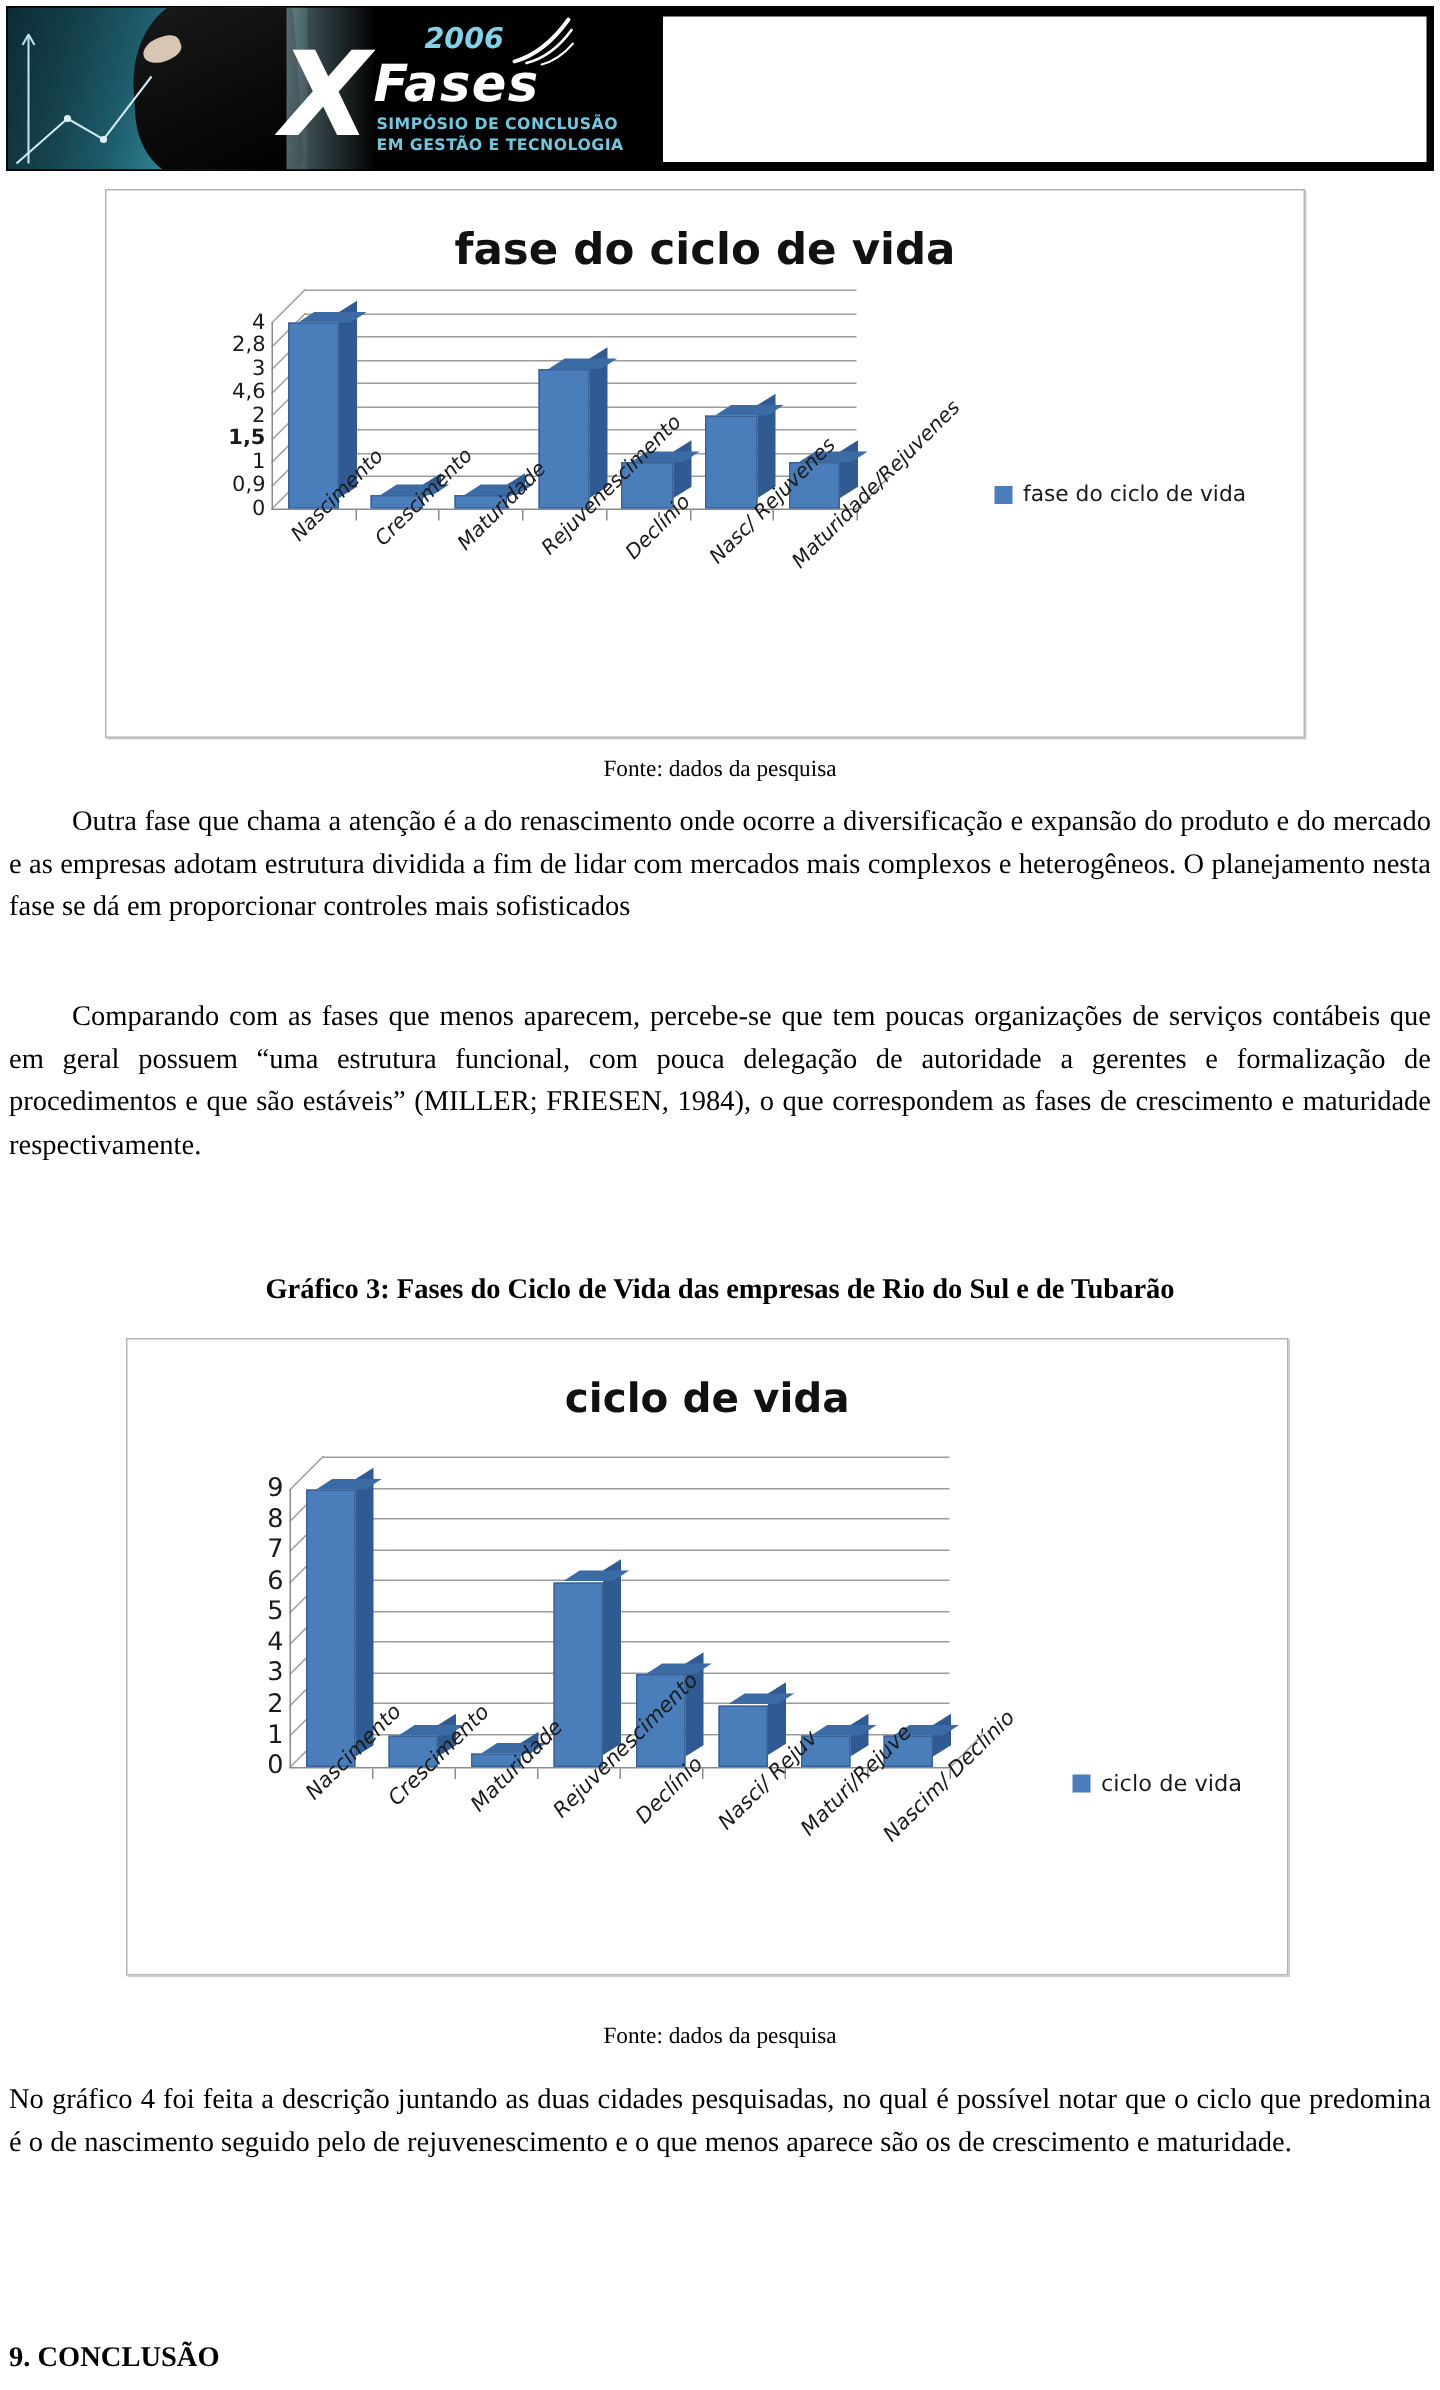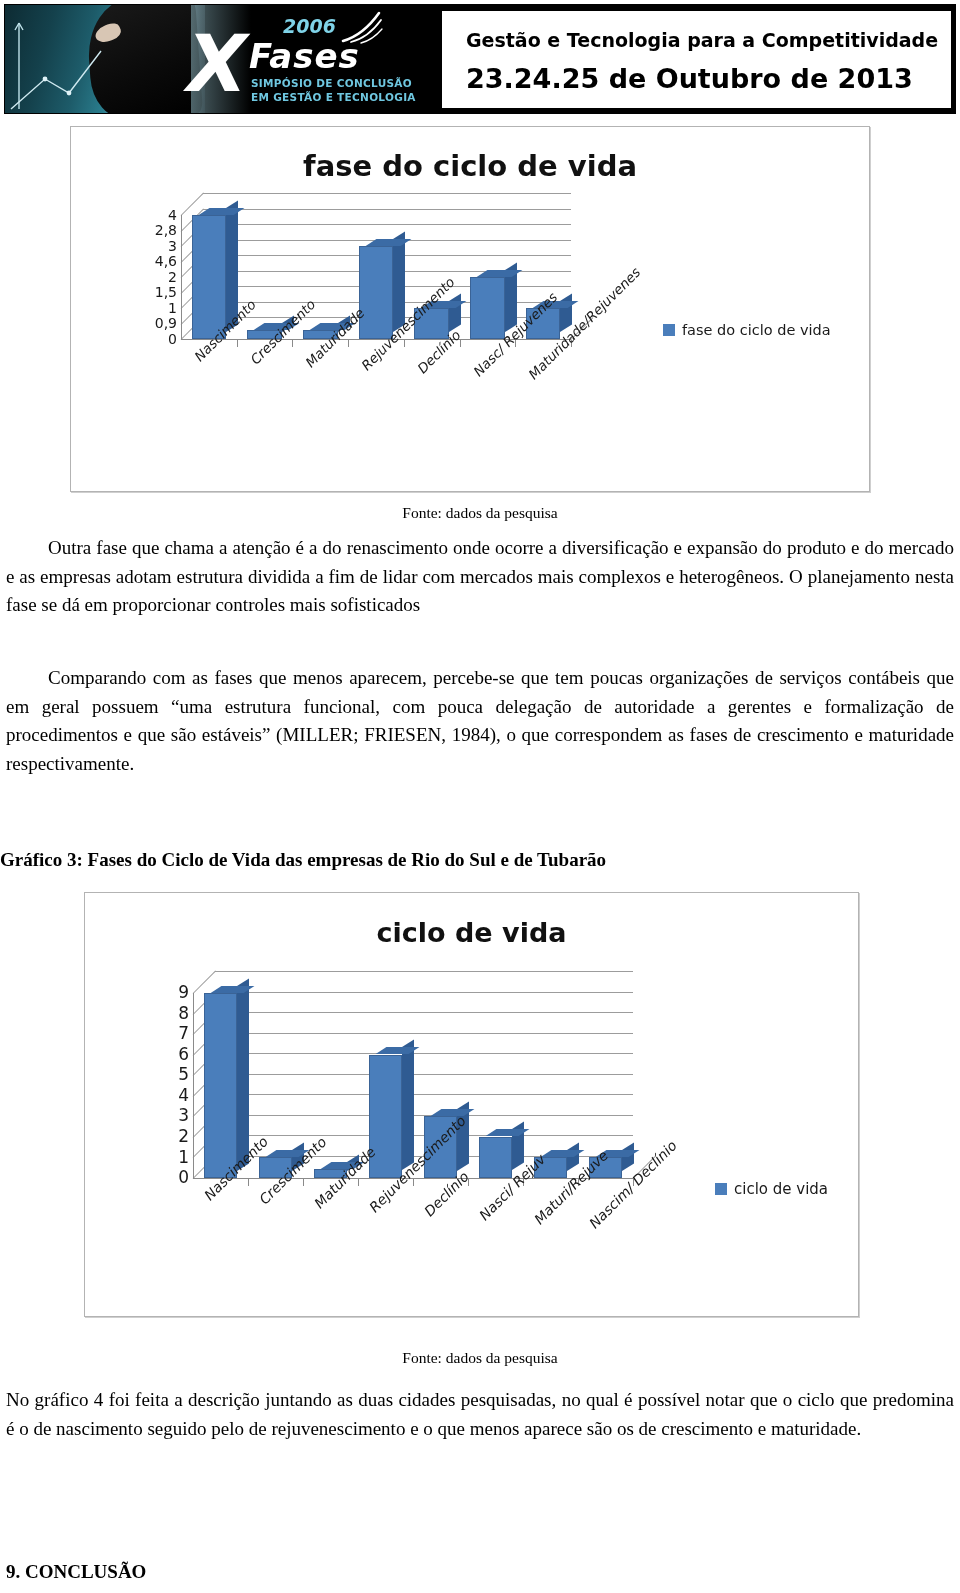--- a/index.html
+++ b/index.html
@@ -54,21 +54,21 @@
   .legend{position:absolute;display:flex;align-items:center;gap:7px;font-family:"DejaVu Sans",sans-serif;color:#1a1a1a;}
   .legend .swatch{width:12px;height:12px;background:#4a7ebb;display:inline-block;}
 
   .tickmark{position:absolute;width:1px;background:#8a8a8a;}
   .axisline{position:absolute;background:#8a8a8a;}
 
   
   .fonte{position:absolute;left:0;right:0;text-align:center;font-family:"Liberation Serif",serif;font-size:15.5px;color:#000;}
   .para{position:absolute;font-family:"Liberation Serif",serif;font-size:19px;line-height:28.5px;color:#000;text-align:justify;}
   .para.ind{text-indent:42px;}
-  .capt{position:absolute;left:0;right:0;text-align:left;font-family:"Liberation Serif",serif;font-size:19px;font-weight:bold;color:#000;}
+  .capt{position:absolute;left:0;right:0;text-align:center;font-family:"Liberation Serif",serif;font-size:19px;font-weight:bold;color:#000;}
   .concl{position:absolute;font-family:"Liberation Serif",serif;font-size:19px;font-weight:bold;color:#000;}
 </style>
 </head>
 <body>
 
 <div class="banner">
   <div class="banner-photo">
     <div class="fig"></div>
     <div class="hand"></div>
     <svg width="200" height="108" viewBox="0 0 200 108">
@@ -88,22 +88,20 @@
       <path d="M4 30 C18 26 30 16 40 2" stroke="#ffffff" stroke-width="2.6" fill="none" stroke-linecap="round"></path>
       <path d="M12 31 C24 28 34 20 42 9" stroke="#ffffff" stroke-width="1.8" fill="none" stroke-linecap="round"></path>
       <path d="M22 32 C30 30 37 25 43 18" stroke="#ffffff" stroke-width="1.3" fill="none" stroke-linecap="round"></path>
     </svg>
     <div class="seget">Fases</div>
     <div class="sub1">SIMPÓSIO DE CONCLUSÃO</div>
     <div class="sub2">EM GESTÃO E TECNOLOGIA</div>
   </div>
 
   <div class="banner-right">
-    <div class="l1">Gestão e Tecnologia para a Competitividade</div>
-    <div class="l2">23.24.25 de Outubro de 2013</div>
   </div>
 </div>
 
 <div class="chart-frame" id="chart1-frame">
   <div class="chart-title" id="chart1-title">fase do ciclo de vida</div>
   <div class="plot" id="chart1-plot" style="left: 110px; top: 88px; width: 390px; height: 124px;">
       <div class="gridline" style="left: 22px; top: 102px; width: 368px;"></div>
       <div class="gridline" style="left: 0px; top: 124px; width: 31.9px; transform-origin: left center; transform: rotate(-45deg);"></div>
       <div class="gridline" style="left: 22px; top: 86.5px; width: 368px;"></div>
       <div class="gridline" style="left: 0px; top: 108.5px; width: 31.9px; transform-origin: left center; transform: rotate(-45deg);"></div>
@@ -122,21 +120,21 @@
       <div class="gridline" style="left: 22px; top: -22px; width: 368px;"></div>
       <div class="gridline" style="left: 0px; top: 0px; width: 31.9px; transform-origin: left center; transform: rotate(-45deg);"></div>
       <div class="axisline" style="left: 0px; top: 0px; width: 1px; height: 124px;"></div>
       <div class="axisline" style="left: 0px; top: 124px; width: 390px; height: 1px;"></div>
       <div class="gridline" style="left: 390px; top: 124px; width: 31.1127px; transform-origin: left center; transform: rotate(-45deg);"></div>
     </div>
   <div class="ylabels" id="chart1-ylabels" style="left: 72px; top: 88px; width: 34px; height: 124px; font-size: 14px;">
       <span style="top: 116.72px;">0</span>
       <span style="top: 101.22px;">0,9</span>
       <span style="top: 85.72px;">1</span>
-      <span style="top: 70.22px;">1,5</span>
+      <span style="top: 70.22px; font-weight: bold;">1,5</span>
       <span style="top: 54.72px;">2</span>
       <span style="top: 39.22px;">4,6</span>
       <span style="top: 23.72px;">3</span>
       <span style="top: 8.22px;">2,8</span>
       <span style="top: -7.28px;">4</span>
     </div>
   <div class="bars" id="chart1-bars" style="left: 110px; top: 88px; width: 390px; height: 124px;">
       <div class="bar" style="left: 10.5857px; top: 0px; width: 34.5429px; height: 124px;">
         <div class="front" style="height: 124px; bottom: 0px;"></div>
         <div class="side" style="left: 34.5429px; width: 12px; height: 124px; bottom: 7.44px; transform: skewY(-32deg); transform-origin: left bottom;"></div>

